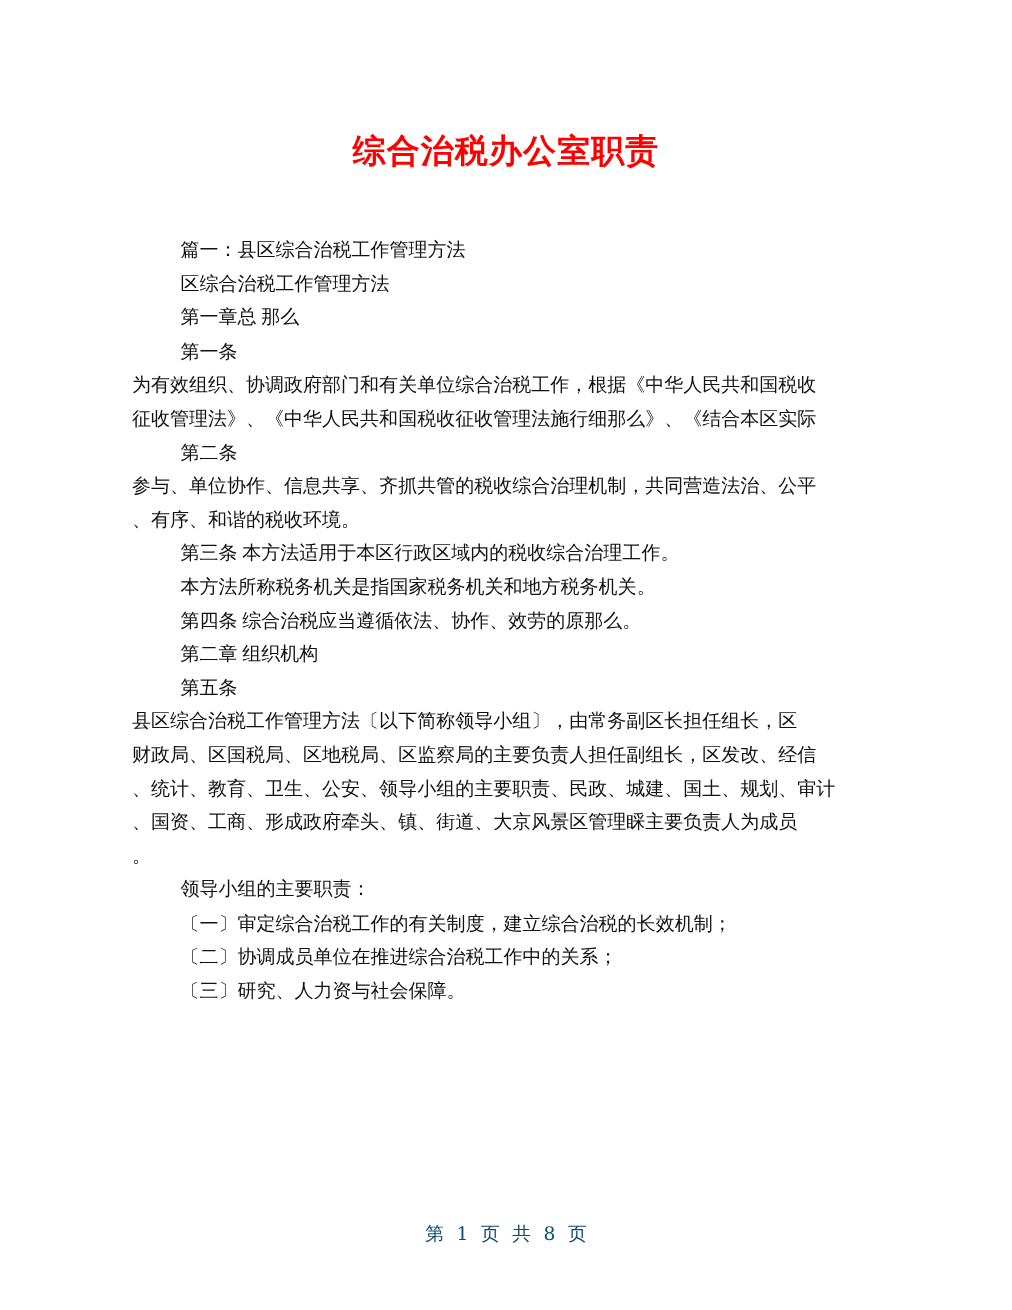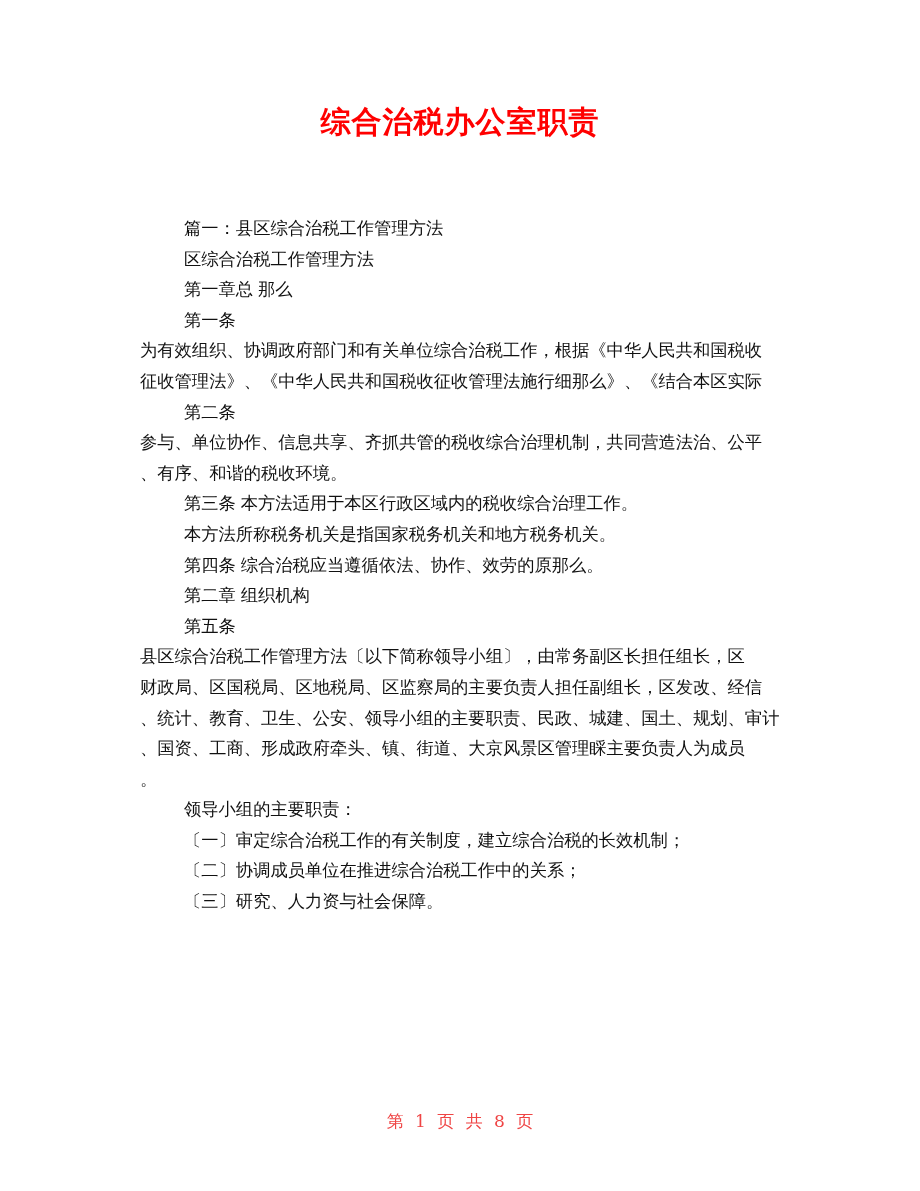--- a/index.html
+++ b/index.html
@@ -1,31 +1,31 @@
 <!DOCTYPE html>
 <html><head>
   <meta charset="utf-8">
   <style>
     html, body { margin: 0; padding: 0; background: #ffffff; }
     body { width: 920px; height: 1191px; position: relative; overflow: hidden; }
     .page { position: absolute; left: 0; top: 0; width: 920px; height: 1191px; background: #fff; }
     .title {
-      position: absolute; left: 0; top: 100px; width: 920px; text-align: center;
+      position: absolute; left: 0; top: 116px; width: 920px; text-align: center;
       font-family: "DejaVu Sans", sans-serif; font-weight: bold;
       font-size: 30px; color: #ff0000; letter-spacing: 1px; line-height: 44px;
     }
     .body-text {
-      position: absolute; left: 140px; top: 213px; width: 652px;
-      font-family: Liberation Sans, sans-serif; font-size: 17.3px; color: #111;
+      position: absolute; left: 120px; top: 213px; width: 652px;
+      font-family: Liberation Serif, serif; font-size: 17.3px; color: #111;
     }
     .line { height: 30.6px; line-height: 30.6px; white-space: nowrap; overflow: visible; }
     .indent { padding-left: 44px; }
     .footer {
       position: absolute; left: 0; top: 1110px; width: 920px; text-align: center;
-      font-family: "DejaVu Serif", serif; font-size: 17px; color: #ef4444; word-spacing: 6px;
+      font-family: "DejaVu Serif", serif; font-size: 17px; color: #0c4a6e; word-spacing: 6px;
     }
   </style>
 </head>
 <body>
 
 <div class="page">
   <div class="title">综合治税办公室职责</div>
 
   <div class="body-text">
     <div class="line indent">篇一：县区综合治税工作管理方法</div>

